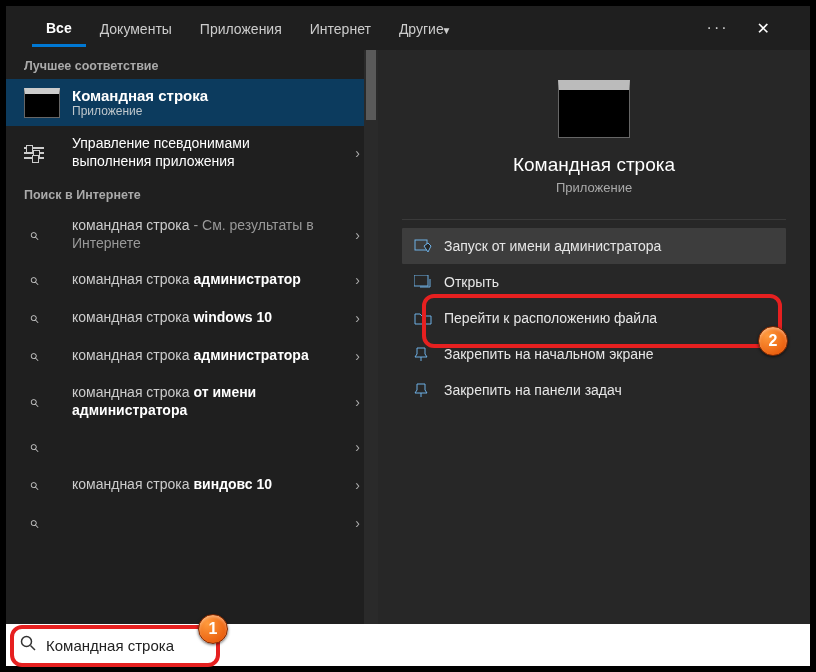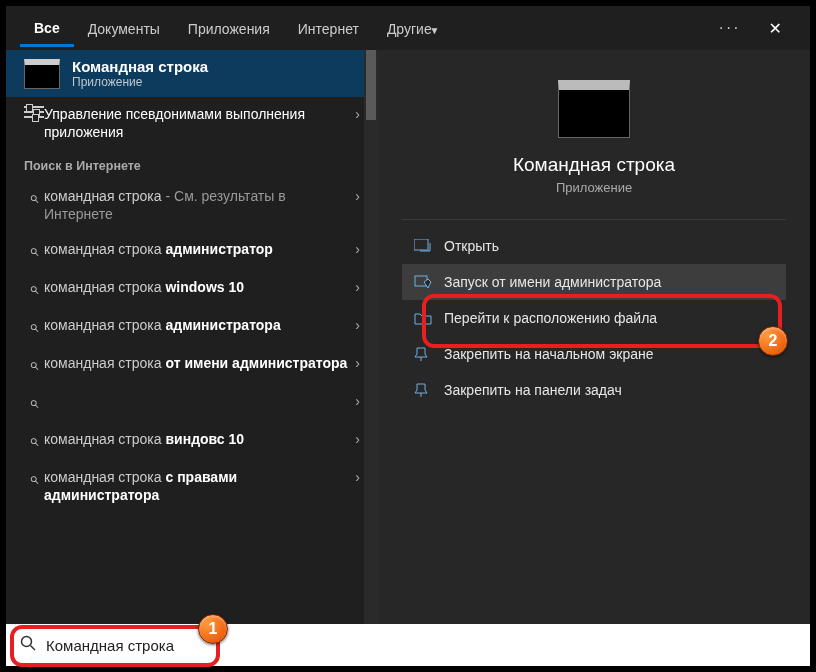--- a/index.html
+++ b/index.html
@@ -1,34 +1,34 @@
 <!DOCTYPE html>
 <html><head>
 <meta charset="utf-8">
 <style>
   * { margin:0; padding:0; box-sizing:border-box; font-family:"Segoe UI",Arial,sans-serif; }
   body { background:#000; width:816px; height:672px; overflow:hidden; position:relative; }
   .frame { position:absolute; left:5px; top:5px; width:806px; height:662px; background:#1f1f1f; border:1px solid #000; }
-  .tabs { display:flex; align-items:center; padding:0 14px; height:44px; position:relative; }
+  .tabs { display:flex; align-items:center; padding:0 26px; height:44px; position:relative; }
   .tab { color:#ccc; font-size:14px; padding:10px 14px 8px; cursor:pointer; }
   .tab.active { color:#fff; border-bottom:3px solid #0078d4; font-weight:600; }
   .chev { color:#ccc; font-size:10px; margin-left:-6px; }
   .more { margin-left:auto; color:#ccc; font-size:16px; letter-spacing:2px; padding:0 14px; cursor:pointer; }
   .close { color:#fff; font-size:16px; padding:0 14px; cursor:pointer; }
   .body { display:flex; height:calc(100% - 44px - 42px); }
   .left { width:372px; position:relative; overflow:hidden; }
   .left-inner{ position:absolute; inset:0; overflow-y:auto; }
   .scrollbar { position:absolute; right:0; top:0; bottom:0; width:14px; background:#2a2a2a; }
   .scrollbar-thumb { position:absolute; left:2px; right:2px; top:0; height:70px; background:#5a5a5a; }
   .section-h { color:#aaa; font-size:12.5px; font-weight:600; padding:9px 18px 6px; }
   .best { display:flex; align-items:center; background:#0c3b5e; padding:8px 18px; gap:12px; }
   .best-thumb { width:36px; height:30px; background:#000; border:1px solid #666; border-top:6px solid #ccc; }
   .best-title { color:#fff; font-size:15px; font-weight:600; }
   .best-sub { color:#bfc7cc; font-size:12px; }
-  .row { display:flex; align-items:flex-start; padding:9px 18px; gap:0; color:#fff; font-size:14px; cursor:pointer; position:relative; }
+  .row { display:flex; align-items:center; padding:9px 18px; gap:28px; color:#fff; font-size:14px; cursor:pointer; position:relative; }
   .row .caret { margin-left:auto; color:#aaa; font-size:14px; }
   .row .icon { width:20px; display:flex; justify-content:center; color:#ccc; }
   .row .txt { flex:1; line-height:1.25; }
   .row .txt .pre { color:#ccc; font-weight:400; }
   .row .txt b { font-weight:700; color:#fff; }
   .row .txt .suf { color:#999; font-weight:400; }
   .row.settings .txt{ color:#fff; font-size:14px;}
   .right { flex:1; background:#272727; padding:30px 24px 0; overflow:hidden; }
   .preview { display:flex; flex-direction:column; align-items:center; }
   .preview-thumb { width:72px; height:58px; background:#000; border:1px solid #666; border-top:10px solid #bbb; margin-bottom:16px; }
@@ -65,20 +65,21 @@
     <div class="tab">Приложения</div>
     <div class="tab">Интернет</div>
     <div class="tab"><span>Другие</span> <span class="chev">▼</span></div>
     <div class="more">···</div>
     <div class="close">✕</div>
   </div>
 
   <div class="body">
     <div class="left">
       <div class="left-inner">
+        <div class="section-h">Лучшее соответствие</div>
         <div class="best">
           <div class="best-thumb"></div>
           <div>
             <div class="best-title">Командная строка</div>
             <div class="best-sub">Приложение</div>
           </div>
         </div>
 
         <div class="row settings">
           <div class="icon">
@@ -139,55 +140,54 @@
               <div class="icon">
                 <span class="search-glyph"></span>
               </div>
               <div class="txt"><span class="pre">командная строка </span><b>виндовс 10</b><span class="suf"></span></div>
               <div class="caret">›</div>
             </div>
             <div class="row">
               <div class="icon">
                 <span class="search-glyph"></span>
               </div>
-              <div class="txt"><span class="pre">командная строка </span><b>с правами администратора</b><span class="suf"></span></div>
               <div class="caret">›</div>
             </div>
           </div>
       </div>
       <div class="scrollbar">
           <div class="scrollbar-thumb"></div>
         </div>
     </div>
 
     <div class="right">
       <div class="preview">
         <div class="preview-thumb"></div>
         <div class="preview-title">Командная строка</div>
         <div class="preview-sub">Приложение</div>
       </div>
       <div class="hr"></div>
 
+      <div class="action selected">
+        <div class="aicon">
+            <svg width="18" height="14" viewBox="0 0 18 14">
+              <rect x="1" y="1" width="12" height="10" fill="none" stroke="#6fb1e6" stroke-width="1"></rect>
+              <path d="M10 7 L14 4 L17 7 L14 13 Z" fill="#272727" stroke="#6fb1e6" stroke-width="1"></path>
+            </svg>
+          </div>
+        <span>Запуск от имени администратора</span>
+      </div>
       <div class="action">
         <div class="aicon">
             <svg width="18" height="14" viewBox="0 0 18 14">
               <rect x="0" y="0" width="14" height="11" fill="none" stroke="#6fb1e6" stroke-width="1"></rect>
               <path d="M6 12 L16 12 L16 4" fill="none" stroke="#6fb1e6" stroke-width="1"></path>
             </svg>
           </div>
         <span>Открыть</span>
-      </div>
-      <div class="action selected">
-        <div class="aicon">
-            <svg width="18" height="14" viewBox="0 0 18 14">
-              <rect x="1" y="1" width="12" height="10" fill="none" stroke="#6fb1e6" stroke-width="1"></rect>
-              <path d="M10 7 L14 4 L17 7 L14 13 Z" fill="#272727" stroke="#6fb1e6" stroke-width="1"></path>
-            </svg>
-          </div>
-        <span>Запуск от имени администратора</span>
       </div>
       <div class="action">
         <div class="aicon">
             <svg width="18" height="14" viewBox="0 0 18 14">
               <path d="M1 3 L6 3 L8 5 L17 5 L17 13 L1 13 Z" fill="none" stroke="#6fb1e6" stroke-width="1"></path>
             </svg>
           </div>
         <span>Перейти к расположению файла</span>
       </div>
       <div class="action">

